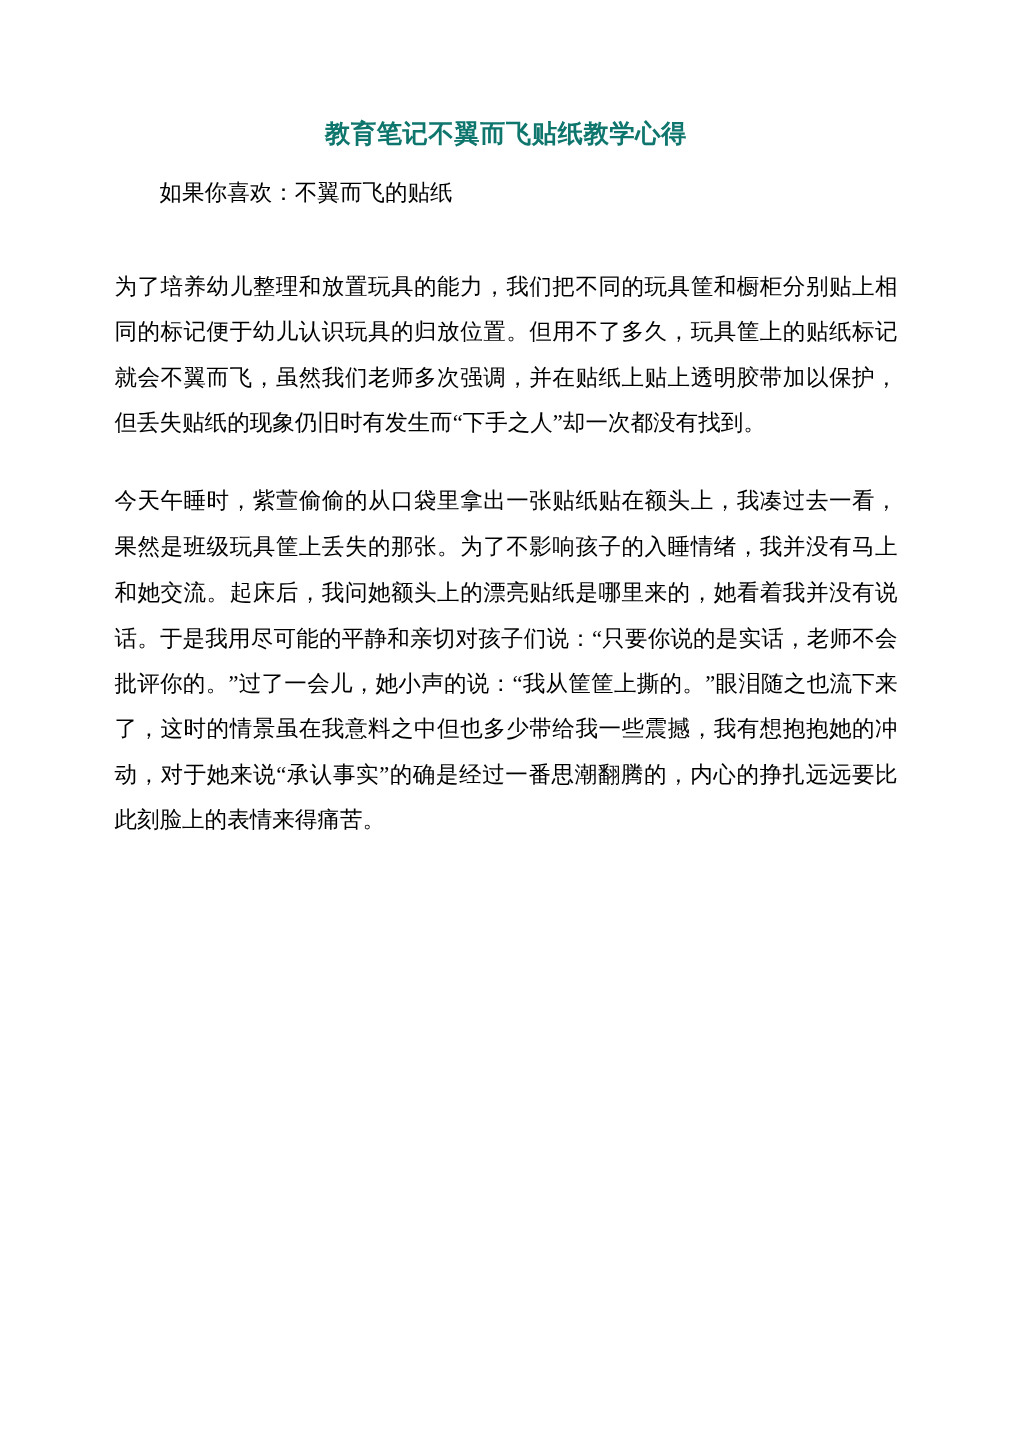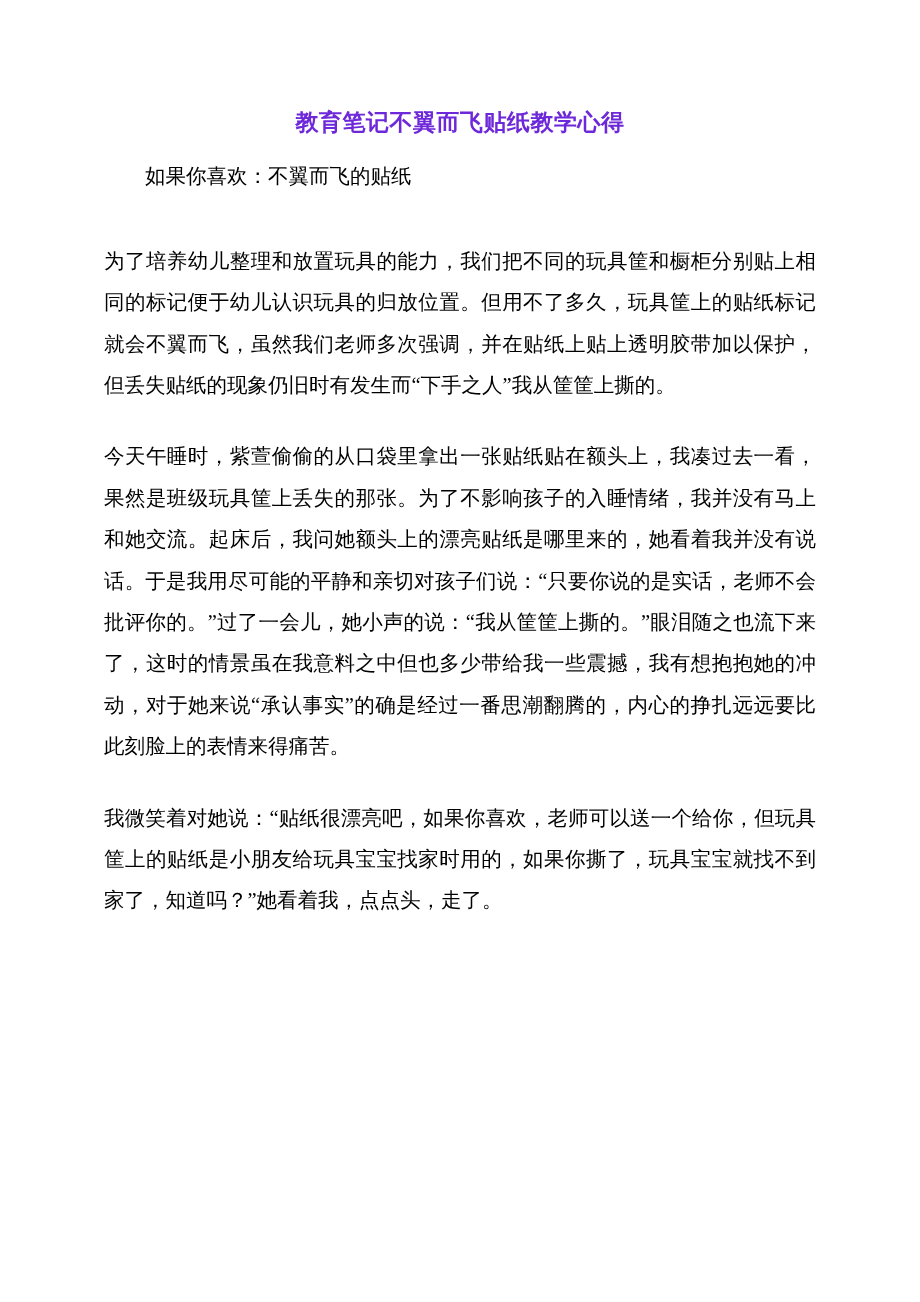--- a/index.html
+++ b/index.html
@@ -18,21 +18,21 @@
     width: 920px;
     height: 1302px;
     box-sizing: border-box;
     padding: 108px 104px 60px 104px;
     position: relative;
   }
   .doc-title {
     font-family: "DejaVu Sans", "Liberation Sans", sans-serif;
     font-weight: bold;
     font-size: 23px;
-    color: #6d28d9;
+    color: #0f766e;
     text-align: center;
     letter-spacing: 0.5px;
     margin: 0 0 22px 0;
     line-height: 1.3;
   }
   .subtitle {
     font-size: 20.5px;
     line-height: 1.6;
     margin: 0 0 10px 0;
     text-indent: 2em;
@@ -55,23 +55,22 @@
 <body>
 
 <div class="page">
 
   <h1 class="doc-title">教育笔记不翼而飞贴纸教学心得</h1>
 
   <p class="subtitle">如果你喜欢：不翼而飞的贴纸</p>
 
   <div class="spacer"></div>
 
-  <p class="para">为了培养幼儿整理和放置玩具的能力，我们把不同的玩具筐和橱柜分别贴上相同的标记便于幼儿认识玩具的归放位置。但用不了多久，玩具筐上的贴纸标记就会不翼而飞，虽然我们老师多次强调，并在贴纸上贴上透明胶带加以保护，但丢失贴纸的现象仍旧时有发生而“下手之人”我从筐筐上撕的。</p>
+  <p class="para">为了培养幼儿整理和放置玩具的能力，我们把不同的玩具筐和橱柜分别贴上相同的标记便于幼儿认识玩具的归放位置。但用不了多久，玩具筐上的贴纸标记就会不翼而飞，虽然我们老师多次强调，并在贴纸上贴上透明胶带加以保护，但丢失贴纸的现象仍旧时有发生而“下手之人”却一次都没有找到。</p>
 
   <div class="spacer-sm"></div>
 
   <p class="para">今天午睡时，紫萱偷偷的从口袋里拿出一张贴纸贴在额头上，我凑过去一看，果然是班级玩具筐上丢失的那张。为了不影响孩子的入睡情绪，我并没有马上和她交流。起床后，我问她额头上的漂亮贴纸是哪里来的，她看着我并没有说话。于是我用尽可能的平静和亲切对孩子们说：“只要你说的是实话，老师不会批评你的。”过了一会儿，她小声的说：“我从筐筐上撕的。”眼泪随之也流下来了，这时的情景虽在我意料之中但也多少带给我一些震撼，我有想抱抱她的冲动，对于她来说“承认事实”的确是经过一番思潮翻腾的，内心的挣扎远远要比此刻脸上的表情来得痛苦。</p>
 
   <div class="spacer-sm"></div>
 
-  <p class="para">我微笑着对她说：“贴纸很漂亮吧，如果你喜欢，老师可以送一个给你，但玩具筐上的贴纸是小朋友给玩具宝宝找家时用的，如果你撕了，玩具宝宝就找不到家了，知道吗？”她看着我，点点头，走了。</p>
 
 </div>
 
 </body></html>

